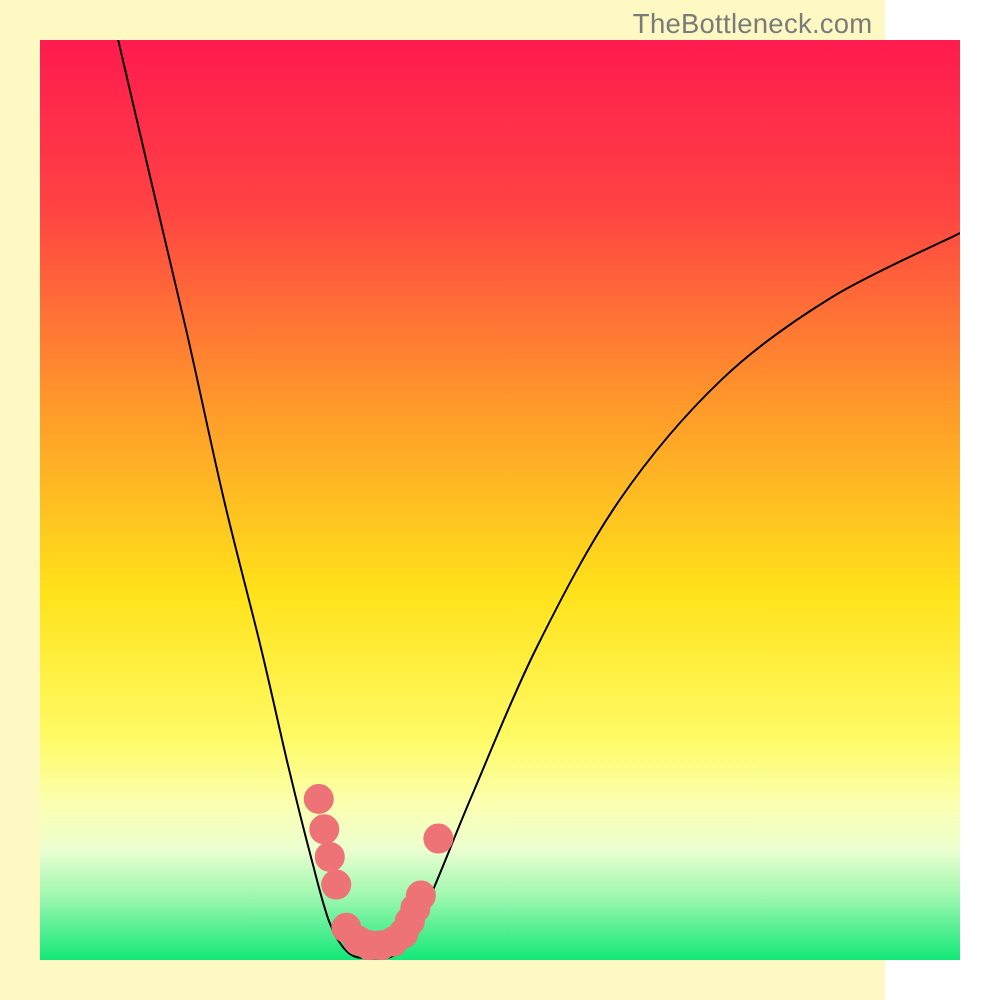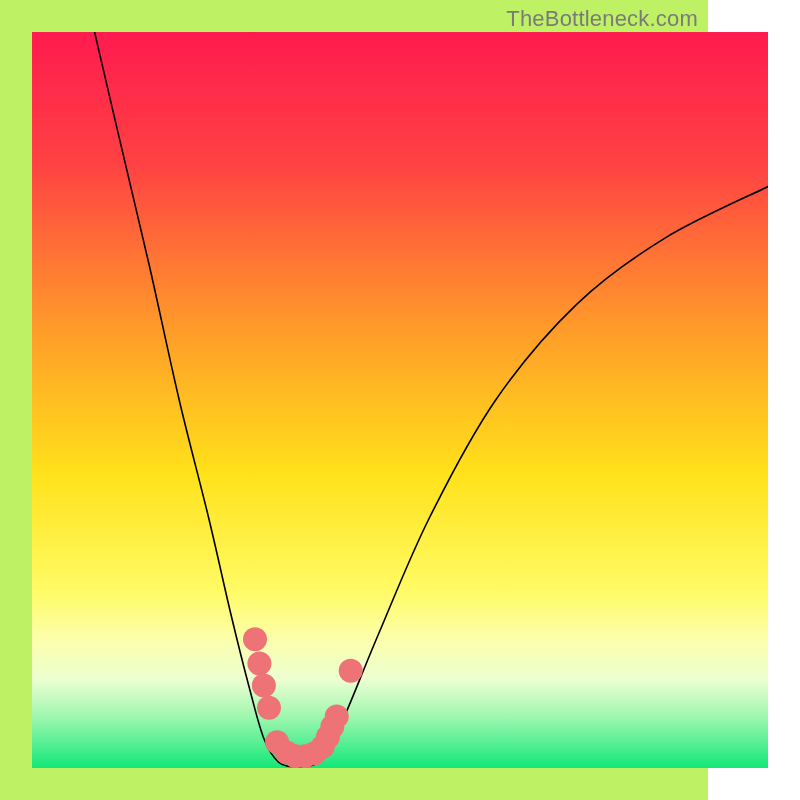--- a/index.html
+++ b/index.html
@@ -7,21 +7,21 @@
     padding: 0;
     width: 800px;
     height: 800px;
     overflow: hidden;
     font-family: Arial, Helvetica, sans-serif;
   }
   .frame {
     position: relative;
     width: 708px;
     height: 800px;
-    background: #bef264;
+    background: #fef9c3;
     text-align: center;
   }
   .watermark {
     position: absolute;
     top: 6px;
     right: 10px;
     color: #7a7a7a;
     font-size: 22px;
     font-weight: 400;
     letter-spacing: 0.2px;

